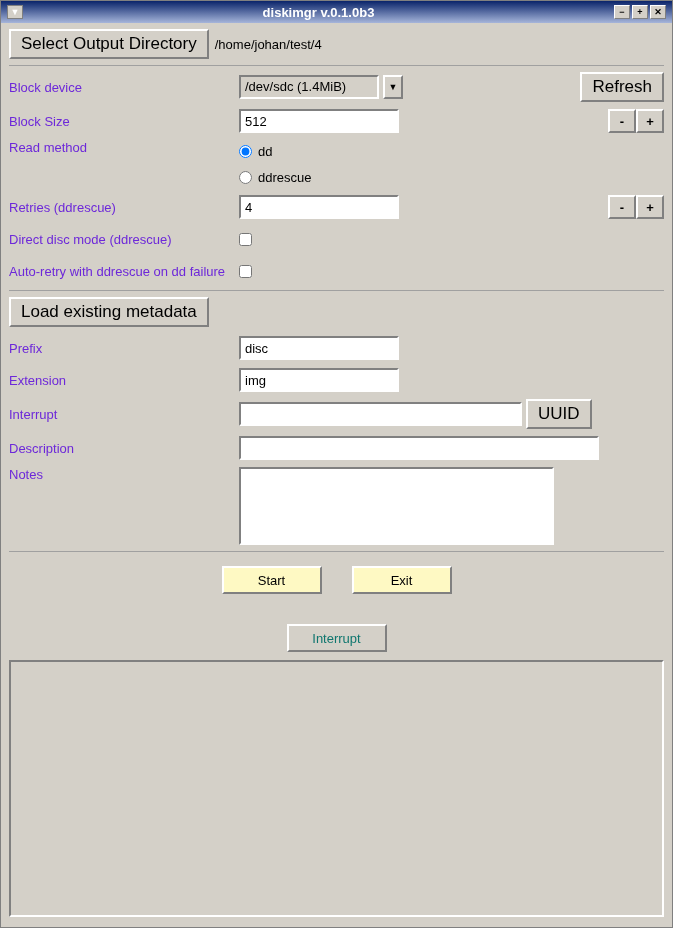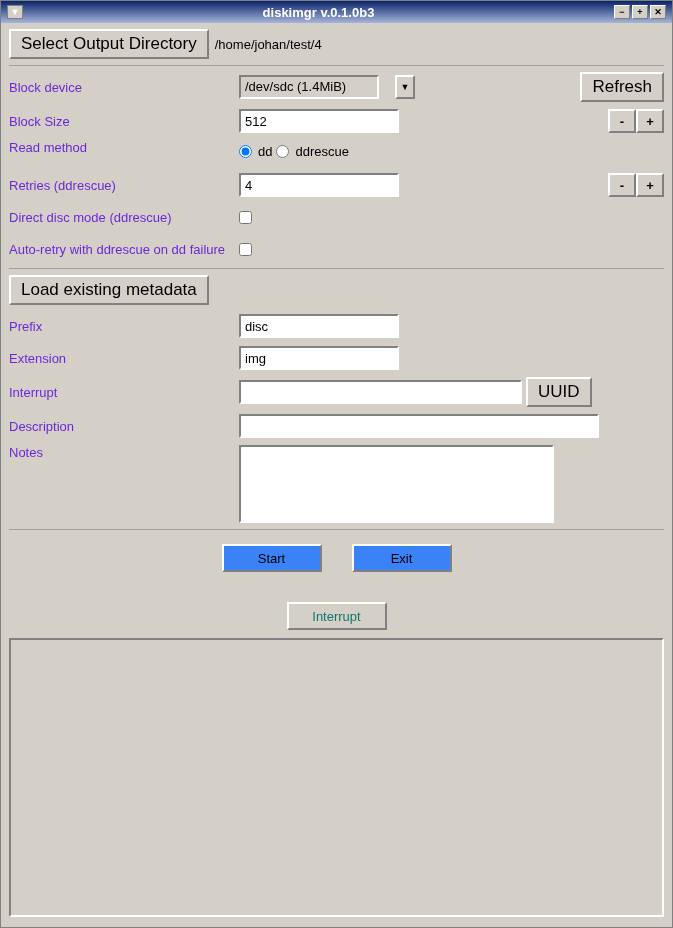--- a/index.html
+++ b/index.html
@@ -124,21 +124,21 @@
       padding: 2px 4px;
       font-size: 13px;
       height: 24px;
     }
     .input-text-wide {
       width: 160px;
     }
     .block-device-row {
       display: flex;
       align-items: flex-start;
-      gap: 16px;
+      gap: 4px;
       border-radius: 7px;
     }
     .block-device-input {
       border: 2px solid;
       border-top-color: #808080;
       border-left-color: #808080;
       border-bottom-color: #ffffff;
       border-right-color: #ffffff;
       background: #d4d0c8;
       padding: 2px 4px;
@@ -156,21 +156,21 @@
       border-bottom-color: #808080;
       border-right-color: #808080;
       cursor: pointer;
       display: flex;
       align-items: center;
       justify-content: center;
       font-size: 9px;
     }
     .radio-group {
       display: flex;
-      flex-direction: row;
+      flex-direction: column;
       gap: 4px;
     }
     .radio-row {
       display: flex;
       align-items: center;
       gap: 6px;
       min-height: 22px;
     }
     .checkbox-input {
       width: 13px;
@@ -209,21 +209,21 @@
       flex-direction: column;
       align-items: center;
     }
     .bottom-btn-row {
       display: flex;
       gap: 30px;
     }
     .bottom-btn {
       width: 100px;
       min-height: 28px;
-      background: #3b82f6;
+      background: #fef9c3;
       border: 2px solid;
       border-top-color: #ffffff;
       border-left-color: #ffffff;
       border-bottom-color: #808080;
       border-right-color: #808080;
       cursor: pointer;
       font-size: 13px;
     }
     .bottom-btn-disabled {
       width: 100px;

